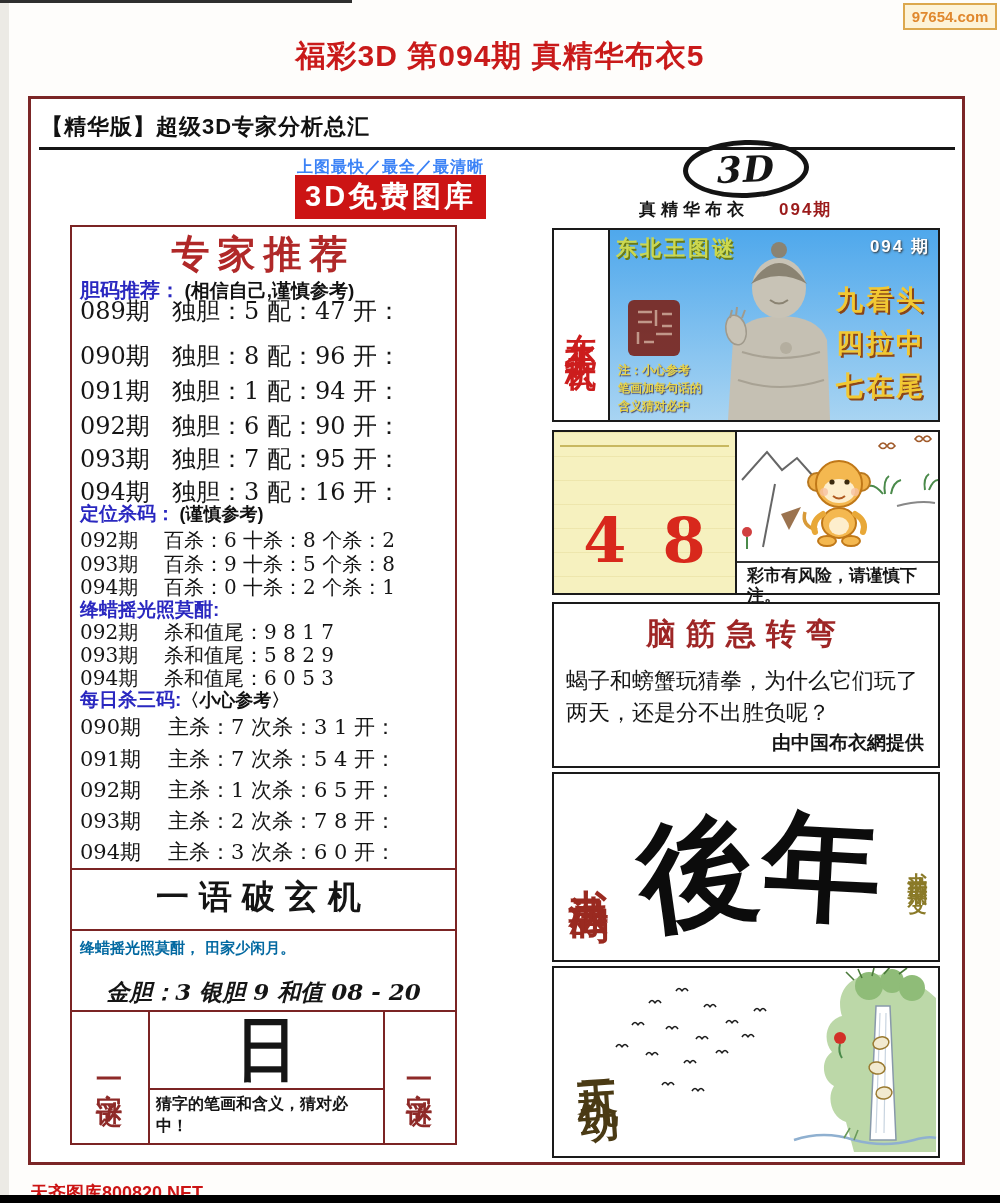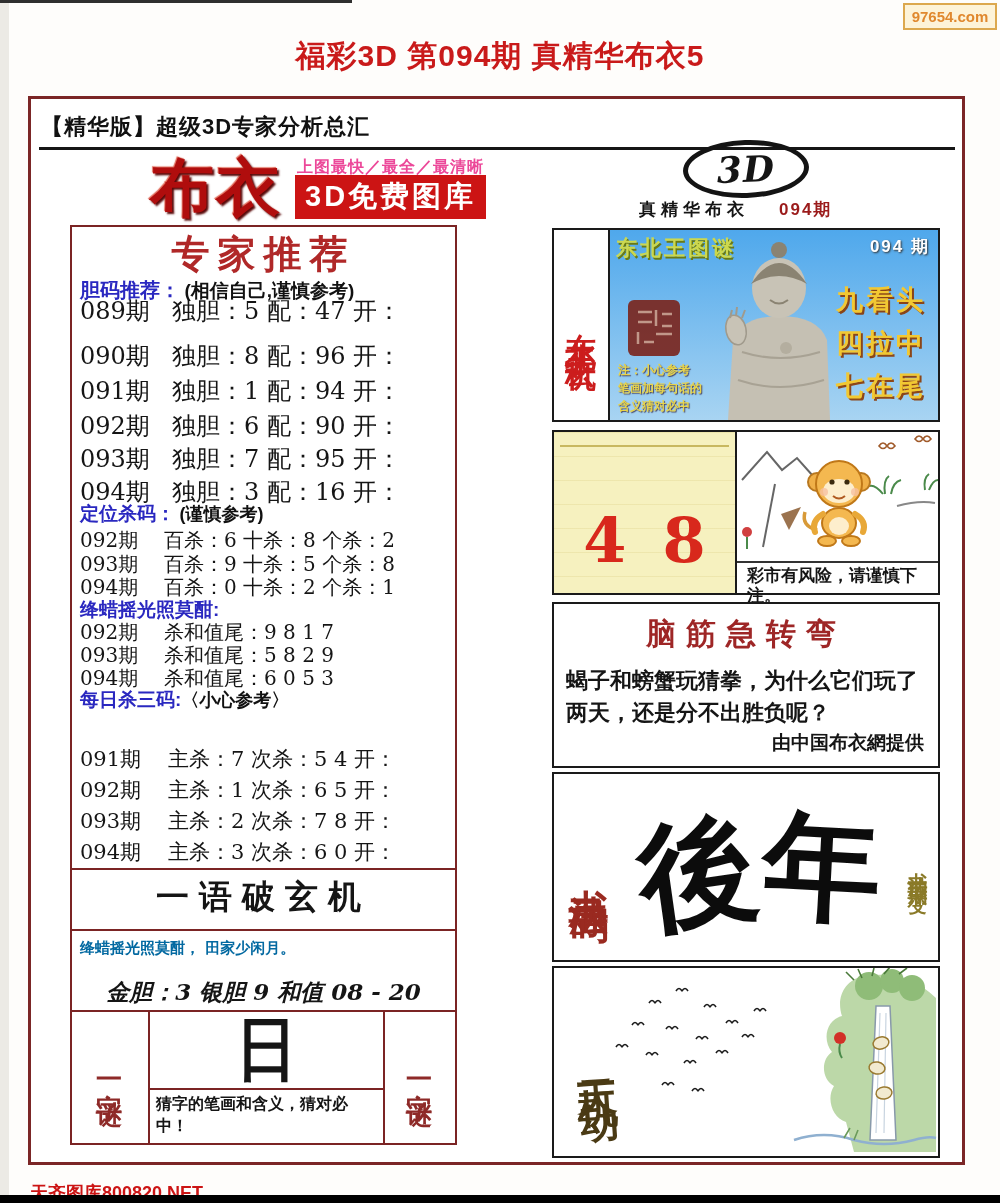--- a/index.html
+++ b/index.html
@@ -14,21 +14,21 @@
   .badge{left:903px;top:3px;width:94px;height:27px;border:2px solid #dca84e;background:#fdf3d8;color:#e0882e;font-size:15px;font-weight:700;display:flex;align-items:center;justify-content:center}
   .pagetitle{left:0;top:36px;width:1000px;text-align:center;font-size:30px;font-weight:900;color:#c91a1a;letter-spacing:1px}
   .footbar{left:0;top:1195px;width:1000px;height:8px;background:#000}
   .footsite{left:30px;top:1181px;font-size:18px;font-weight:900;color:#cc1414}
 
   
   .mainbox{left:28px;top:96px;width:937px;height:1069px;border:3px solid #7b2626;background:#fff}
   .edition{left:10px;top:13px;font-size:22px;font-weight:900;color:#111;letter-spacing:1px}
   .rule{left:8px;top:48px;width:916px;border-top:3px solid #161616}
   .logo-buyi{left:119px;top:46px;font-size:64px;font-weight:900;color:#b00d0d;font-family:"DejaVu Serif",serif;text-shadow:2px 2px 2px #5a0a0a,-1px -1px 1px #e06a5a;letter-spacing:2px}
-  .tagline{left:266px;top:58px;font-size:16px;font-weight:900;color:#ec4899;letter-spacing:1px}
+  .tagline{left:266px;top:58px;font-size:16px;font-weight:900;color:#3b82f6;letter-spacing:1px}
   .banner3d{left:264px;top:76px;background:#cc1414;color:#fff;font-size:29px;font-weight:900;padding:2px 10px;letter-spacing:3px}
   .oval{left:652px;top:41px;width:126px;height:58px;border:5px solid #141414;border-radius:50%;display:flex;align-items:center;justify-content:center;transform:rotate(-2deg)}
   .oval span{font-size:36px;font-weight:900;font-style:italic;font-family:"DejaVu Serif",serif;letter-spacing:1px}
   .brandrow{left:608px;top:99px;display:flex;align-items:baseline;gap:30px}
   .brandrow .brand{font-size:17px;font-weight:900;letter-spacing:5px}
   .brandrow .issue{font-size:17px;font-weight:900;color:#9b1b1b;letter-spacing:2px}
 
   
   .leftbox{left:39px;top:126px;width:387px;height:920px;border:2px solid #7b2424;background:#fff}
   .lb-title{left:0;top:2px;width:100%;text-align:center;font-size:38px;font-weight:900;color:#b02828;letter-spacing:8px;font-family:"DejaVu Serif",serif}
@@ -65,21 +65,21 @@
   .sha2cell{width:183px;height:100%;border-right:2px solid #1a1a1a;background:#f6f1bf;position:relative;background-image:repeating-linear-gradient(180deg,rgba(200,180,90,.18) 0 1px,transparent 1px 24px)}
   .sha2line{position:absolute;left:6px;right:6px;top:13px;border-top:2px solid #c8b860}
   .sha2title{position:absolute;left:0;top:20px;width:100%;text-align:center;font-size:36px;font-weight:900;color:#d8281c;letter-spacing:6px;font-family:"DejaVu Serif",serif}
   .sha2nums{position:absolute;left:0;top:72px;width:100%;display:flex;justify-content:center;gap:36px;font-size:62px;font-weight:900;color:#d8281c;font-family:"DejaVu Serif",serif}
   .monkeycell{flex:1;height:100%;display:flex;flex-direction:column}
   .monkeyart{flex:1;position:relative}
   .monkeycap{border-top:2px solid #333;font-size:17px;font-weight:700;font-family:"DejaVu Serif",serif;padding:2px 4px 3px 10px;line-height:1.2}
 
   
   .riddle-title{margin-top:10px;text-align:center;font-size:30px;font-weight:900;color:#9e2626;letter-spacing:10px;font-family:"DejaVu Serif",serif}
-  .riddle-body{margin:10px 14px 0 12px;font-size:22px;font-weight:700;line-height:1.45;font-family:"DejaVu Serif",serif}
+  .riddle-body{margin:10px 14px 0 12px;font-size:22px;font-weight:400;line-height:1.45;font-family:"DejaVu Serif",serif}
   .riddle-src{position:absolute;right:14px;bottom:10px;font-size:19px;font-weight:700;font-family:"DejaVu Serif",serif}
 
   
   .shufa-strip{position:absolute;left:8px;top:6px;height:178px;display:flex;align-items:center}
   .shufa-strip span{font-size:40px;font-weight:900;color:#9a2a20;letter-spacing:6px;font-family:"DejaVu Serif",serif}
   .callig{position:absolute;left:80px;top:10px;width:250px;height:170px;display:flex;align-items:center;justify-content:space-around}
   .callig span{font-size:118px;font-weight:900;font-family:"DejaVu Serif",serif;color:#0c0c0c}
   .callig .c1{transform:rotate(-8deg) translateY(6px)}
   .callig .c2{transform:rotate(3deg)}
   .shufa-side{position:absolute;right:6px;top:10px;height:170px;display:flex;align-items:center}
@@ -96,21 +96,20 @@
 <div class="abs edgestrip"></div>
 <div class="abs badge">
     <span>97654.com</span>
   </div>
 <div class="abs pagetitle">福彩3D 第094期 真精华布衣5</div>
 
 <div class="abs mainbox">
 
   <div class="abs edition">【精华版】超级3D专家分析总汇</div>
   <div class="abs rule"></div>
-  <div class="abs logo-buyi">布衣</div>
   <div class="abs tagline">上图最快／最全／最清晰</div>
   <div class="abs banner3d">3D免费图库</div>
   <div class="abs oval">
       <span>3D</span>
     </div>
   <div class="abs brandrow">
     <span class="brand">真精华布衣</span>
     <span class="issue">094期</span>
   </div>
 
@@ -137,20 +136,21 @@
     <div class="row small" style="top:347px"><span class="qi" style="width:84px">094期</span><span class="tx">百杀：0 十杀：2 个杀：1</span></div>
 
     <div class="abs bluelabel" style="left:8px;top:370px;font-size:19px">绛蜡摇光照莫酣:</div>
     <div class="row small" style="top:392px"><span class="qi" style="width:84px">092期</span><span class="tx">杀和值尾：9 8 1 7</span></div>
     <div class="row small" style="top:415px"><span class="qi" style="width:84px">093期</span><span class="tx">杀和值尾：5 8 2 9</span></div>
     <div class="row small" style="top:438px"><span class="qi" style="width:84px">094期</span><span class="tx">杀和值尾：6 0 5 3</span></div>
 
     <div class="abs" style="left:8px;top:460px;white-space:nowrap">
       <span class="bluelabel" style="font-size:19px">每日杀三码:</span><span class="blacknote" style="font-size:18px">〈小心参考〉</span>
     </div>
+    <div class="row mid" style="top:486px"><span class="qi" style="width:88px">090期</span><span class="tx">主杀：7 次杀：3 1  开：</span></div>
     <div class="row mid" style="top:518px"><span class="qi" style="width:88px">091期</span><span class="tx">主杀：7 次杀：5 4  开：</span></div>
     <div class="row mid" style="top:549px"><span class="qi" style="width:88px">092期</span><span class="tx">主杀：1 次杀：6 5  开：</span></div>
     <div class="row mid" style="top:580px"><span class="qi" style="width:88px">093期</span><span class="tx">主杀：2 次杀：7 8  开：</span></div>
     <div class="row mid" style="top:611px"><span class="qi" style="width:88px">094期</span><span class="tx">主杀：3 次杀：6 0  开：</span></div>
 
     <div class="divider" style="top:641px"></div>
     <div class="abs oracle-title">一语破玄机</div>
     <div class="divider" style="top:702px"></div>
     <div class="abs poem">绛蜡摇光照莫酣， 田家少闲月。</div>
     <div class="abs gold">金胆：3 银胆 9 和值 08 - 20</div>

